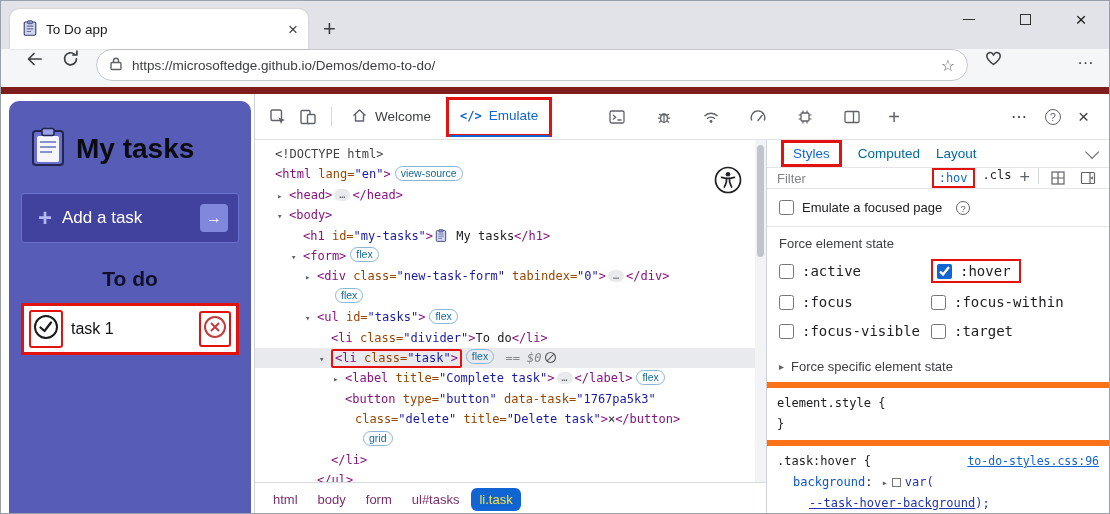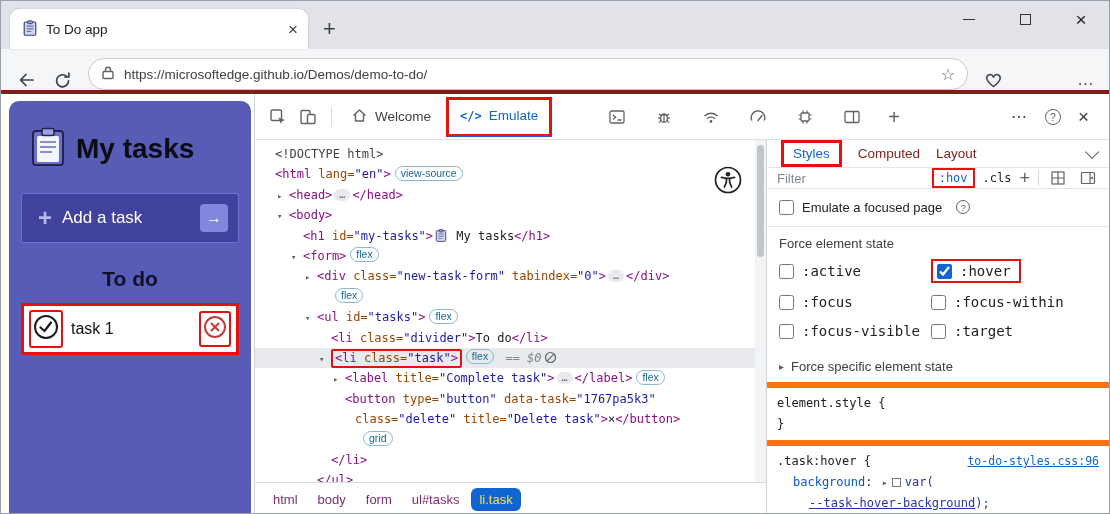--- a/index.html
+++ b/index.html
@@ -11,21 +11,21 @@
   .tabstrip{height:48px;background:#e1e3e8;display:flex;align-items:flex-end;position:relative;}
   .tab{width:298px;height:40px;background:#fff;border-radius:9px 9px 0 0;margin-left:9px;display:flex;align-items:center;gap:9px;padding:0 10px 0 13px;font-size:13.5px;box-shadow:0 0 2px rgba(0,0,0,.2);}
   .tab-title{flex:1;color:#202124;}
   .tab-close{color:#3c4043;font-size:17px;line-height:1;}
   .newtab{font-size:22px;color:#3c4043;margin:0 0 9px 15px;line-height:1;}
   .win-controls{position:absolute;top:0;right:0;display:flex;height:37px;}
   .winbtn{width:56px;height:37px;display:flex;align-items:center;justify-content:center;color:#222;font-size:19px;}
   .min-glyph{display:inline-block;width:12px;height:1.5px;background:#333;}
   .max-glyph{display:inline-block;width:11px;height:11px;border:1.3px solid #333;}
 
-  .addressbar{height:45px;background:#f5f6f8;border-bottom:4px solid #7f1d1d;display:flex;align-items:flex-end;padding:0 14px 0 16px;gap:16px;}
+  .addressbar{height:45px;background:#f5f6f8;border-bottom:7px solid #7f1d1d;display:flex;align-items:flex-start;padding:0 14px 0 24px;gap:16px;}
   .navbtn{display:inline-flex;align-items:center;}
   .urlpill{flex:1;height:32px;background:#fff;border:1px solid #c6cacf;border-radius:16px;display:flex;align-items:center;gap:9px;padding:0 12px;}
   .url{flex:1;font-size:13.5px;color:#3c4043;}
   .star{font-size:16px;color:#5f6368;}
   .morebtn{font-size:17px;color:#3c4043;letter-spacing:1px;margin-left:58px;}
 
   
   .content{display:flex;height:421px;}
   .page-col{width:253px;position:relative;background:#fff;}
   .app-panel{position:absolute;left:8px;top:7px;width:242px;bottom:0;background:#575cb6;border-radius:10px 10px 0 0;}
@@ -85,31 +85,31 @@
   .a11y-btn{position:absolute;top:24px;right:22px;width:32px;height:32px;display:flex;align-items:center;justify-content:center;}
   .dom-scrollbar{position:absolute;top:0;right:0;bottom:33px;width:11px;background:#f1f3f4;}
   .dom-scrollbar .thumb{position:absolute;top:5px;left:2px;width:7px;height:112px;background:#c1c5cb;border-radius:4px;}
   .breadcrumb{height:33px;border-top:1px solid #d8dadd;display:flex;align-items:center;padding-left:10px;gap:4px;font-size:13px;}
   .crumb{padding:4px 8px;color:#7a2f6f;}
   .crumb.active{background:#1065d2;color:#fde047;border-radius:6px;}
 
   
   .styles-panel{flex:1;border-left:1px solid #d0d3d7;display:flex;flex-direction:column;min-width:0;font-size:13px;}
   .sp-tabs{height:35px;display:flex;align-items:center;gap:16px;padding:0 14px;border-bottom:1px solid #e3e5e8;}
-  .sp-tab{color:#7f1d1d;font-size:13.5px;}
+  .sp-tab{color:#0369a1;font-size:13.5px;}
   .sp-tab.active{color:#1065d2;}
   .sp-chevron{margin-left:auto;width:10px;height:10px;border-right:1.8px solid #5f6368;border-bottom:1.8px solid #5f6368;transform:rotate(45deg) translateY(-3px);}
-  .sp-filter{height:34px;display:flex;align-items:center;padding:0 10px;border-bottom:1px solid #e3e5e8;gap:8px;}
+  .sp-filter{height:34px;display:flex;padding:0 10px;border-bottom:1px solid #e3e5e8;gap:8px;}
   .filter-input{border:none;outline:none;background:transparent;font-size:13px;color:#202124;flex:1;min-width:40px;font-family:"Liberation Sans",sans-serif;}
   .filter-input::placeholder{color:#80868b;}
   .hov{font-family:"DejaVu Sans Mono",monospace;font-size:12px;color:#1065d2;}
   .cls{font-family:"DejaVu Sans Mono",monospace;font-size:12px;color:#202124;}
   .sp-plus{font-size:18px;color:#5f6368;line-height:1;}
   .vsep{width:1px;height:16px;background:#d5d8db;}
-  .sp-emulate{display:flex;align-items:flex-start;gap:8px;padding:11px 12px;border-bottom:1px solid #e3e5e8;color:#202124;}
+  .sp-emulate{display:flex;align-items:flex-end;gap:8px;padding:11px 12px;border-bottom:1px solid #e3e5e8;color:#202124;}
   input[type="checkbox"]{width:15px;height:15px;accent-color:#1065d2;}
   .sp-force-header{padding:9px 12px 4px;color:#3c4043;}
   .states-grid{display:grid;grid-template-columns:152px auto;row-gap:13px;padding:6px 12px 12px;align-items:center;}
   .state-item{display:inline-flex;align-items:center;gap:8px;justify-self:start;}
   .state-label{font-family:"DejaVu Sans Mono",monospace;font-size:14px;color:#202124;}
   .sp-specific{display:flex;align-items:center;gap:7px;padding:8px 12px;color:#3c4043;}
   .tri{color:#5f6368;font-size:10px;}
   .tri.sm{margin:0 2px;}
   .css-block{border-top:6px solid #f97316;padding:5px 10px;font-family:"DejaVu Sans Mono",monospace;font-size:12px;}
   .css-line{height:21px;line-height:21px;white-space:nowrap;}

